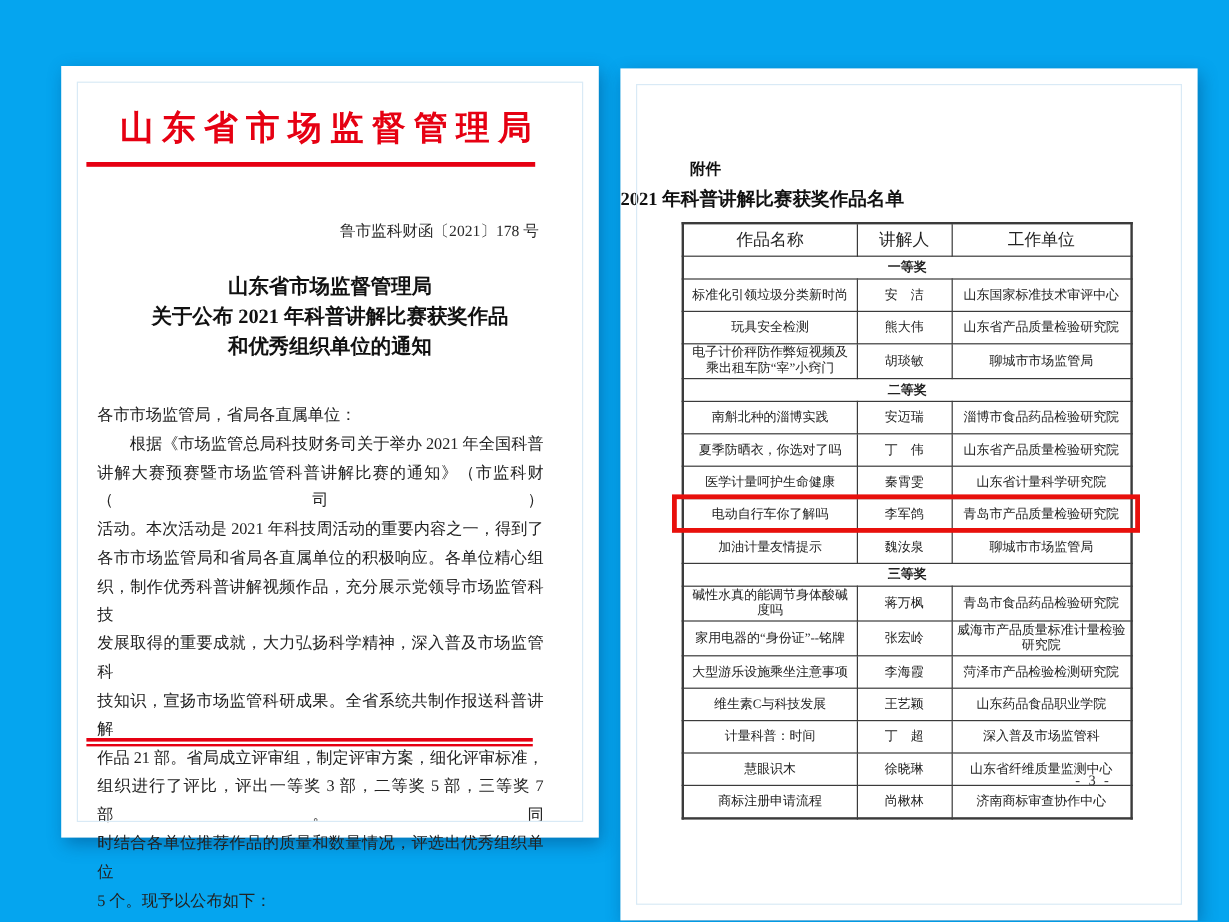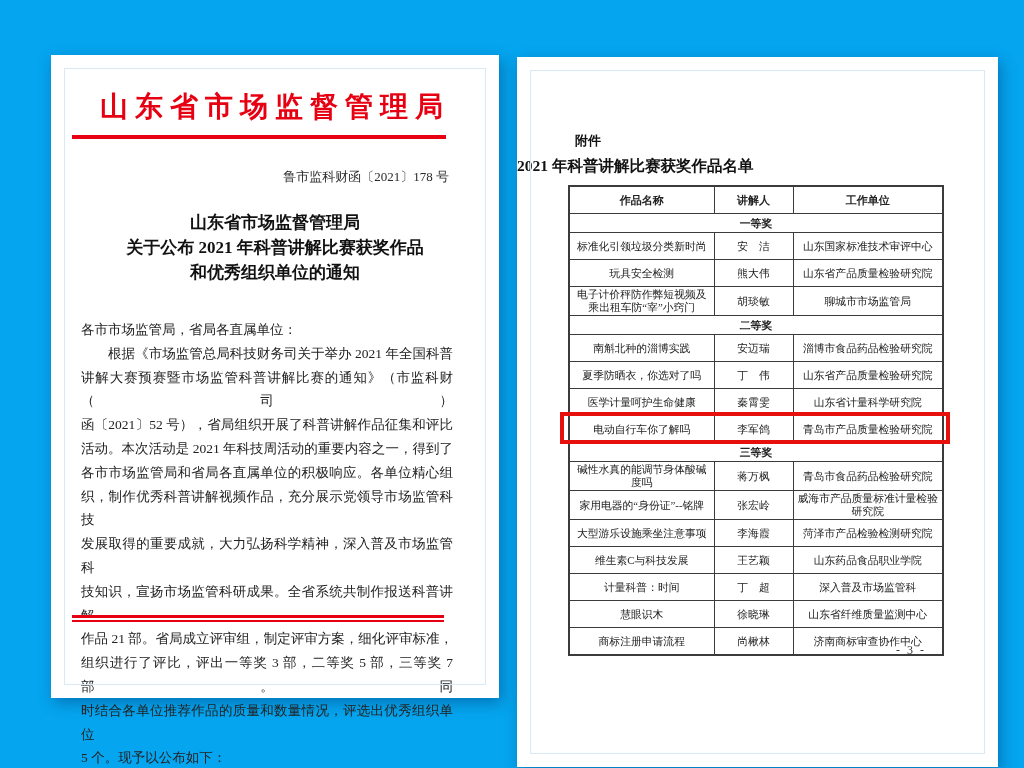--- a/index.html
+++ b/index.html
@@ -7,38 +7,38 @@
           font-family:"Liberation Serif","DejaVu Serif",serif;color:#1d1d1d;}
   .page{position:absolute;background:#ffffff;box-shadow:3px 5px 14px rgba(0,60,115,0.45);}
   .page::after{content:"";position:absolute;inset:13px;border:1px solid #d9eaf6;pointer-events:none;}
   .page-left{left:51px;top:55px;width:448px;height:643px;}
   .page-right{left:517px;top:57px;width:481px;height:710px;}
 
   
   .masthead{margin-top:33px;text-align:center;font-weight:bold;font-size:28px;
             letter-spacing:7px;color:#e60012;white-space:nowrap;}
   .masthead-rule{position:absolute;left:21px;right:53px;top:80px;height:4px;background:#e60012;}
-  .doc-number{margin-top:42px;text-align:right;padding-right:50px;font-size:13px;color:#2a2a2a;}
+  .doc-number{margin-top:58px;text-align:right;padding-right:50px;font-size:13px;color:#2a2a2a;}
   .notice-title{margin-top:24px;text-align:center;font-weight:bold;font-size:17px;line-height:25px;color:#111;}
   .body-block{margin-top:33px;padding-left:30px;padding-right:46px;font-size:13.5px;line-height:23.8px;color:#222;}
   .body-line{white-space:nowrap;}
   .body-line.fill{white-space:normal;text-align:justify;text-align-last:justify;}
   .bottom-rule{position:absolute;left:21px;right:55px;top:560px;height:2px;background:#fff;
                border-top:3px solid #e60012;border-bottom:2px solid #e60012;}
 
   
   .attachment-label{position:absolute;left:58px;top:75px;font-weight:bold;font-size:13px;color:#111;}
   .table-title{position:absolute;left:0;right:0;top:99px;text-align:left;font-weight:bold;
                font-size:15.5px;color:#111;}
   .table-wrap{position:absolute;left:51px;top:128px;width:374px;}
   table.awards{border-collapse:collapse;table-layout:fixed;width:374px;font-size:10.8px;color:#222;
                border:2px solid #3b3b3b;}
   table.awards td,table.awards th{border:1px solid #3b3b3b;text-align:center;vertical-align:middle;
                padding:1px 4px;line-height:13px;overflow:hidden;}
-  table.awards th.col-head{height:24px;font-weight:bold;font-size:11px;}
+  table.awards th.col-head{height:24px;font-weight:normal;font-size:14px;}
   table.awards td.section-label{height:16px;font-weight:bold;}
   table.awards td.cell{height:24px;}
   .highlight-box{position:absolute;border:4px solid #e8100c;pointer-events:none;}
   .page-number{position:absolute;right:72px;top:586px;font-size:12px;letter-spacing:2px;color:#333;}
 </style>
 </head>
 <body>
 
 <div class="canvas">
 
@@ -49,21 +49,20 @@
     <div class="notice-title">
       <div>山东省市场监督管理局</div>
       <div>关于公布 2021 年科普讲解比赛获奖作品</div>
       <div>和优秀组织单位的通知</div>
     </div>
     <div class="body-block">
       <div class="body-line">各市市场监管局，省局各直属单位：</div>
       <div id="body-lines">
           <div class="body-line fill">　　根据《市场监管总局科技财务司关于举办 2021 年全国科普</div>
           <div class="body-line fill">讲解大赛预赛暨市场监管科普讲解比赛的通知》（市监科财（司）</div>
-          <div class="body-line fill">函〔2021〕52 号），省局组织开展了科普讲解作品征集和评比</div>
           <div class="body-line fill">活动。本次活动是 2021 年科技周活动的重要内容之一，得到了</div>
           <div class="body-line fill">各市市场监管局和省局各直属单位的积极响应。各单位精心组</div>
           <div class="body-line fill">织，制作优秀科普讲解视频作品，充分展示党领导市场监管科技</div>
           <div class="body-line fill">发展取得的重要成就，大力弘扬科学精神，深入普及市场监管科</div>
           <div class="body-line fill">技知识，宣扬市场监管科研成果。全省系统共制作报送科普讲解</div>
           <div class="body-line fill">作品 21 部。省局成立评审组，制定评审方案，细化评审标准，</div>
           <div class="body-line fill">组织进行了评比，评出一等奖 3 部，二等奖 5 部，三等奖 7 部。同</div>
           <div class="body-line fill">时结合各单位推荐作品的质量和数量情况，评选出优秀组织单位</div>
           <div class="body-line">5 个。现予以公布如下：</div>
         </div>
@@ -124,20 +123,25 @@
               <td class="cell">医学计量呵护生命健康</td>
               <td class="cell">秦霄雯</td>
               <td class="cell">山东省计量科学研究院</td>
             </tr>
             <tr>
               <td class="cell">电动自行车你了解吗</td>
               <td class="cell">李军鸽</td>
               <td class="cell">青岛市产品质量检验研究院</td>
             </tr>
             <tr>
+              <td class="cell">加油计量友情提示</td>
+              <td class="cell">魏汝泉</td>
+              <td class="cell">聊城市市场监管局</td>
+            </tr>
+            <tr>
               <td colspan="3" class="section-label">三等奖</td>
             </tr>
             <tr>
               <td class="cell">碱性水真的能调节身体酸碱度吗</td>
               <td class="cell">蒋万枫</td>
               <td class="cell">青岛市食品药品检验研究院</td>
             </tr>
             <tr>
               <td class="cell">家用电器的“身份证”--铭牌</td>
               <td class="cell">张宏岭</td>

